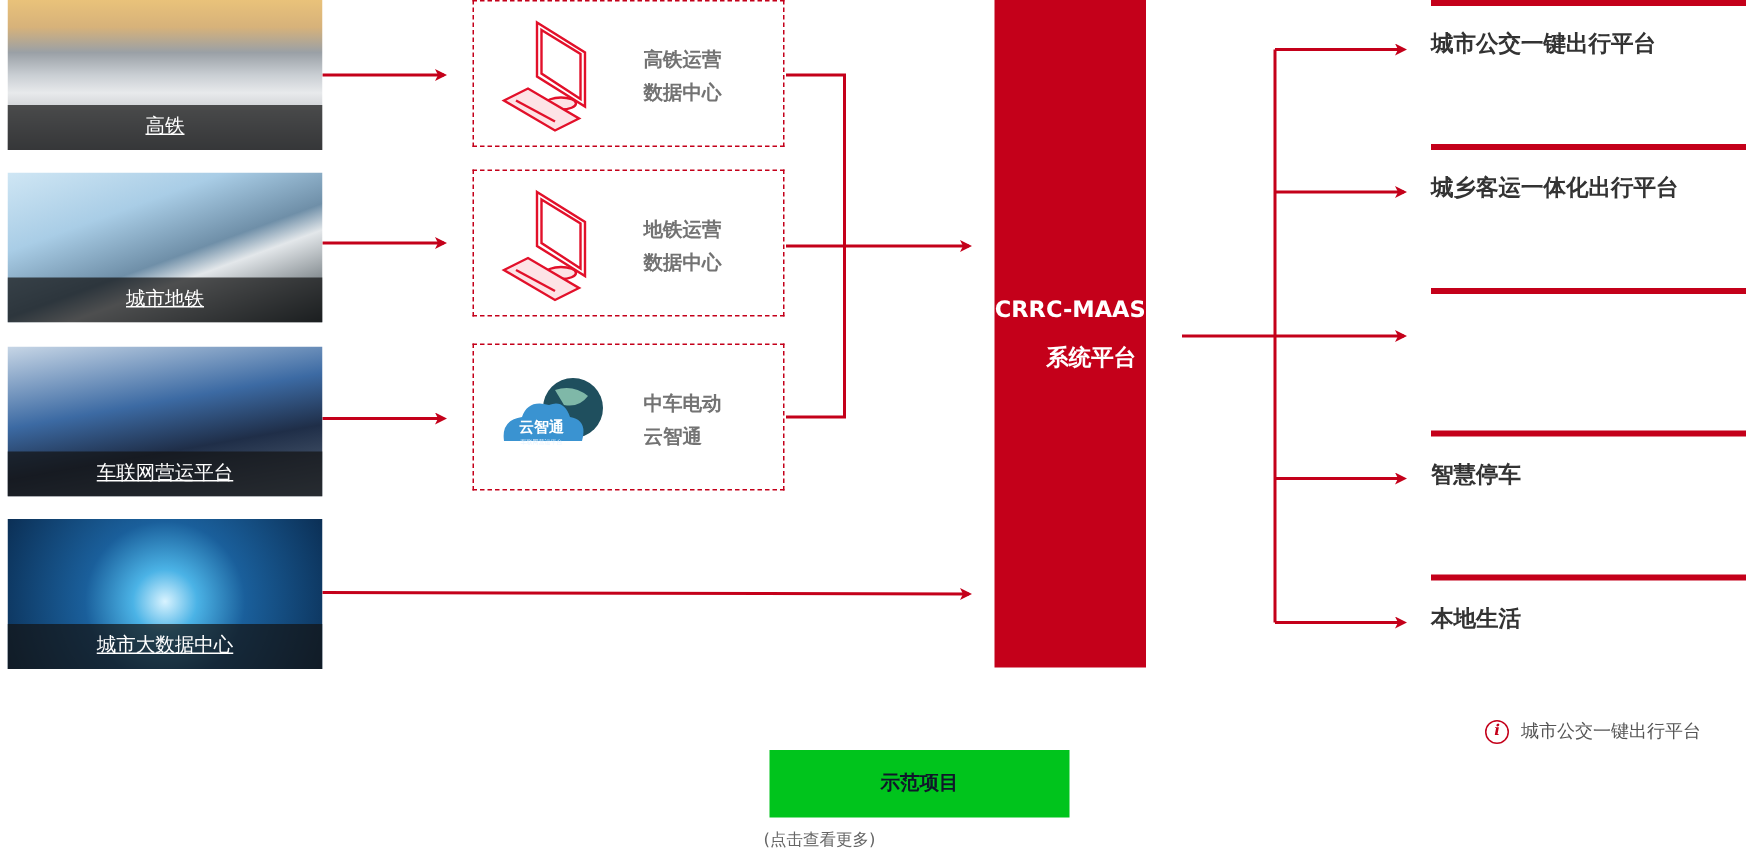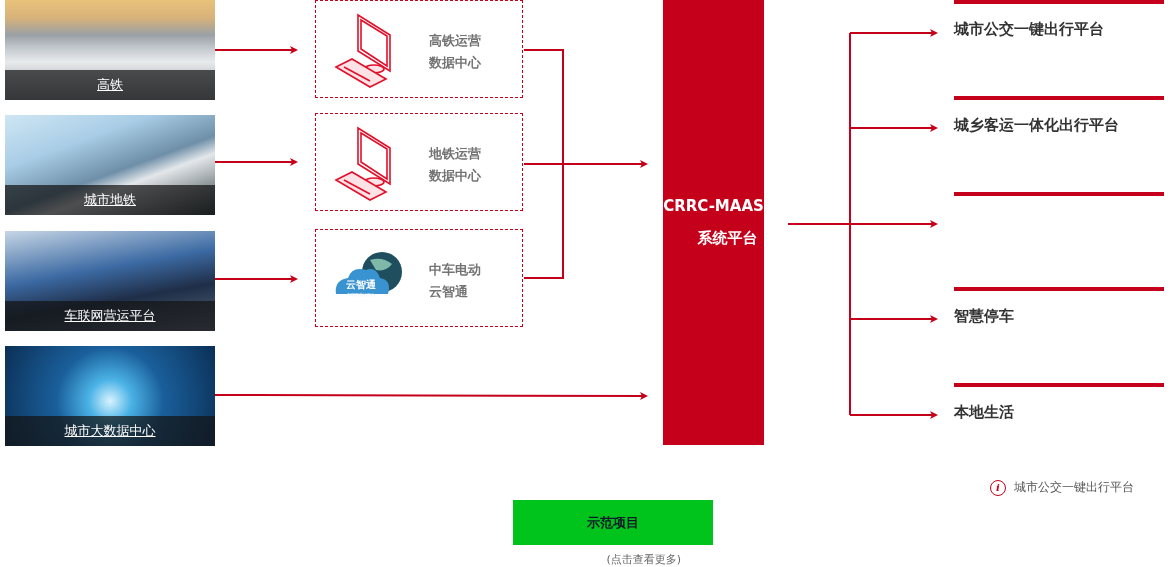--- a/index.html
+++ b/index.html
@@ -35,21 +35,21 @@
   .out .bar { position:absolute; left:0; right:0; top:0; height:4px; background:#c4001a; }
   .out .txt { position:absolute; left:0; right:0; top:20px; font-size:15px;
               font-weight:bold; color:#333; }
 
   .case { position:absolute; left:990px; top:479px; font-size:12px; color:#555; display:flex; align-items:center; }
   .case .i { width:14px; height:14px; border:1.5px solid #c4001a; border-radius:50%; color:#c4001a;
              font-size:10px; font-style:italic; font-weight:bold; text-align:center; line-height:14px; margin-right:8px; font-family:"DejaVu Serif",serif; }
 
   .demo { position:absolute; left:481px; top:500px; width:200px; height:45px; background:#00c41c;
           color:#0f172a; font-size:13px; font-weight:bold; text-align:center; line-height:45px; cursor:pointer;margin-left:32px; }
-  .more { position:absolute; left:481px; top:552px; width:200px; text-align:right; font-size:11px; color:#666; }
+  .more { position:absolute; left:509px; top:552px; width:200px; text-align:left; font-size:11px; color:#666; }
 
   svg.lines { position:absolute; left:0; top:0; }
 </style>
 </head>
 <body>
 
 <svg class="lines" width="1170" height="567" viewBox="0 0 1170 567">
   <defs>
     <marker id="arr" markerWidth="8" markerHeight="8" refX="6" refY="4" orient="auto" markerUnits="userSpaceOnUse">
       <path d="M0,0 L8,4 L0,8 L2,4 Z" fill="#c4001a"></path>

